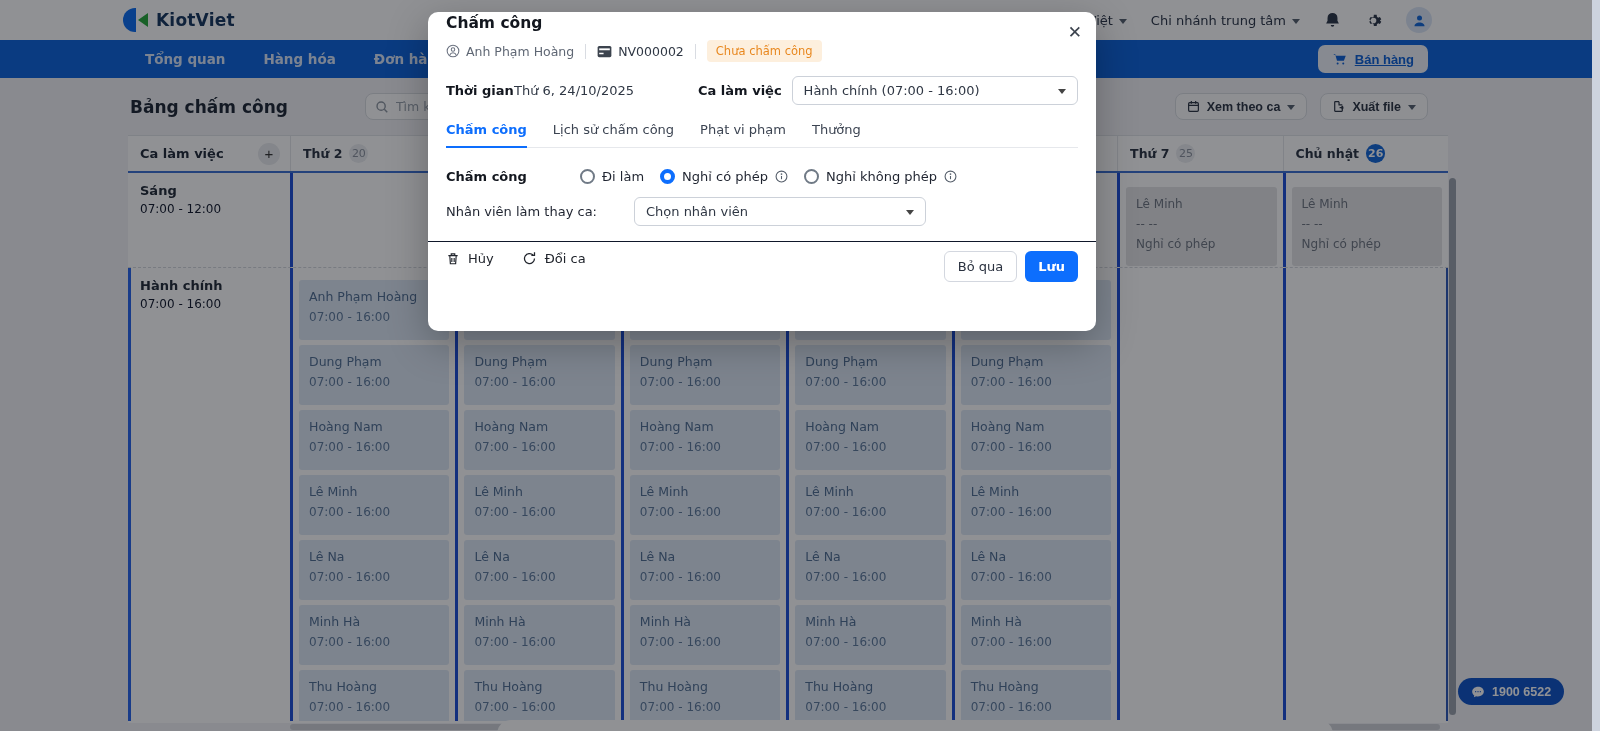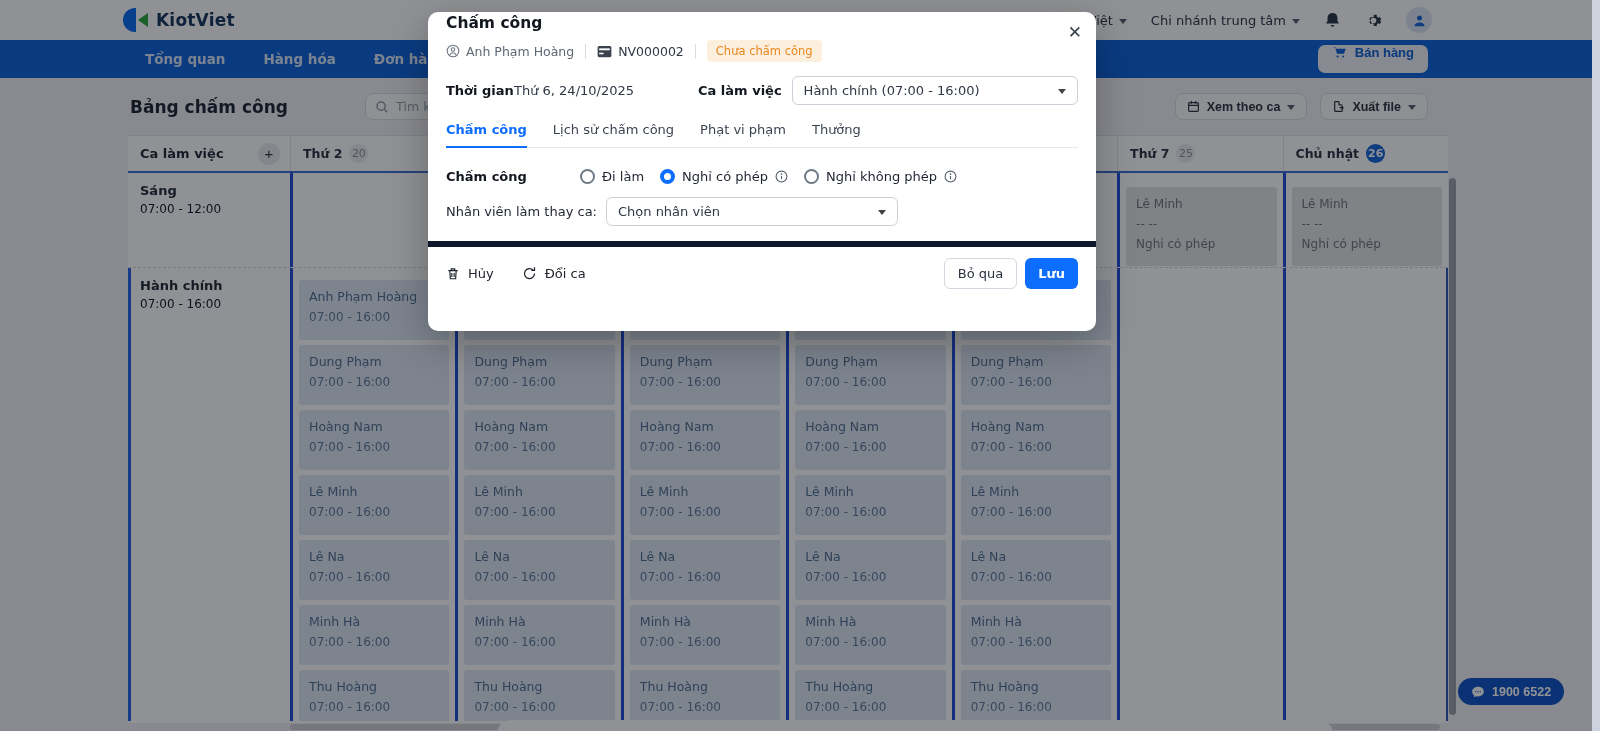--- a/index.html
+++ b/index.html
@@ -17,21 +17,21 @@
   .brand { font-size:17px; font-weight:bold; color:#15355e; letter-spacing:.2px; }
   .top-right { margin-left:auto; display:flex; align-items:center; gap:24px; color:#2b3547; }
   .top-item { display:flex; align-items:center; gap:6px; cursor:pointer; font-size:13px; }
   .caret { width:0; height:0; border-left:4px solid transparent; border-right:4px solid transparent; border-top:5px solid #55606e; margin-top:2px; }
   .icon-btn { display:flex; align-items:center; }
   .avatar { width:26px; height:26px; border-radius:50%; background:#dbe6f6; display:flex; align-items:center; justify-content:center; }
 
   
   .navbar { height:38px; background:#0b63dc; display:flex; align-items:center; padding:0 172px 0 145px; gap:38px; position:relative; z-index:1; }
   .nav-item { color:#d9e6fa; font-weight:600; font-size:13.5px; cursor:pointer; white-space:nowrap; }
-  .sell-btn { margin-left:auto; height:28px; background:#eef2f9; color:#0b5fd6; border:none; border-radius:7px; font-weight:bold; font-size:13px; padding:0 14px; display:flex; gap:8px; cursor:pointer; }
+  .sell-btn { margin-left:auto; height:28px; background:#eef2f9; color:#0b5fd6; border:none; border-radius:7px; font-weight:bold; font-size:13px; padding:0 14px; display:flex; align-items:center; gap:8px; cursor:pointer;text-decoration:underline; }
 
   
   .toolbar { height:57px; display:flex; align-items:center; padding:0 172px 0 130px; }
   .page-title { font-size:17px; font-weight:bold; color:#1d2633; }
   .search-box { margin-left:77px; width:260px; height:27px; background:#fff; border:1px solid #d9dce1; border-radius:8px; display:flex; align-items:center; padding:0 9px; gap:7px; }
   .search-box input { border:none; outline:none; flex:1; font-size:12.5px; font-family:inherit; color:#333; background:transparent; }
   .search-box input::placeholder { color:#99a2ad; }
   .tool-btns { margin-left:auto; display:flex; gap:13px; }
   .tool-btn { height:27px; background:#fbfbfc; border:1px solid #d9dce1; border-radius:8px; padding:0 11px; display:flex; align-items:center; gap:7px; font-size:12.5px; font-weight:600; color:#2b3442; cursor:pointer; }
 
@@ -86,24 +86,24 @@
   .shift-select { flex:1; }
   .note-input { flex:1; height:28px; border:1px solid #ccd1d9; border-radius:12px; outline:none; padding:0 12px; font-size:13px; font-family:inherit; color:#333; }
   .tabs { display:flex; gap:26px; margin-top:17px; border-bottom:1px solid #e6e8ec; }
   .tab { font-size:13px; color:#3c4452; padding-bottom:9px; cursor:pointer; border-bottom:2px solid transparent; margin-bottom:-1px; }
   .tab.active { color:#0d6efd; font-weight:600; border-bottom-color:#0d6efd; }
   .radio-row { display:flex; align-items:center; margin-top:21px; }
   .radio-group { display:flex; align-items:center; gap:16px; margin-left:34px; }
   .radio-item { display:flex; align-items:center; gap:7px; font-size:13px; color:#1f2430; cursor:pointer; }
   .radio-circle { width:15px; height:15px; border-radius:50%; border:2px solid #707a86; flex:none; }
   .radio-circle.checked { border:4.5px solid #0d6efd; }
-  .sub-row { display:flex; align-items:center; margin-top:13px; }
+  .sub-row { display:flex; align-items:center; margin-top:13px;gap:28px; }
   .sub-label { font-size:13px; color:#1f2430; }
   .emp-select { width:292px; margin-left:9px; }
-  .modal-footer { display:flex; align-items:center; margin:15px -18px 0 -18px; border-top:6px solid #0f172a; padding:9px 18px 0 18px; height:50px; }
+  .modal-footer { display:flex; align-items:flex-start; margin:15px -18px 0 -18px; border-top:1px solid #0f172a; padding:9px 18px 0 18px; height:50px; }
   .foot-action { display:flex; align-items:center; gap:8px; font-size:13px; color:#20242c; cursor:pointer; margin-right:28px; }
   .btn-skip { margin-left:auto; height:31px; border:1px solid #d3d7df; background:#fff; border-radius:6px; padding:0 13px; font-size:13px; color:#2b3240; cursor:pointer; font-family:inherit; }
   .btn-save { height:31px; background:#0d6efd; border:none; border-radius:6px; color:#fff; font-weight:bold; font-size:13px; padding:0 13px; margin-left:8px; cursor:pointer; font-family:inherit; }
   svg { display:block; }
 </style>
 </head>
 <body>
 
 <div class="page">
 

